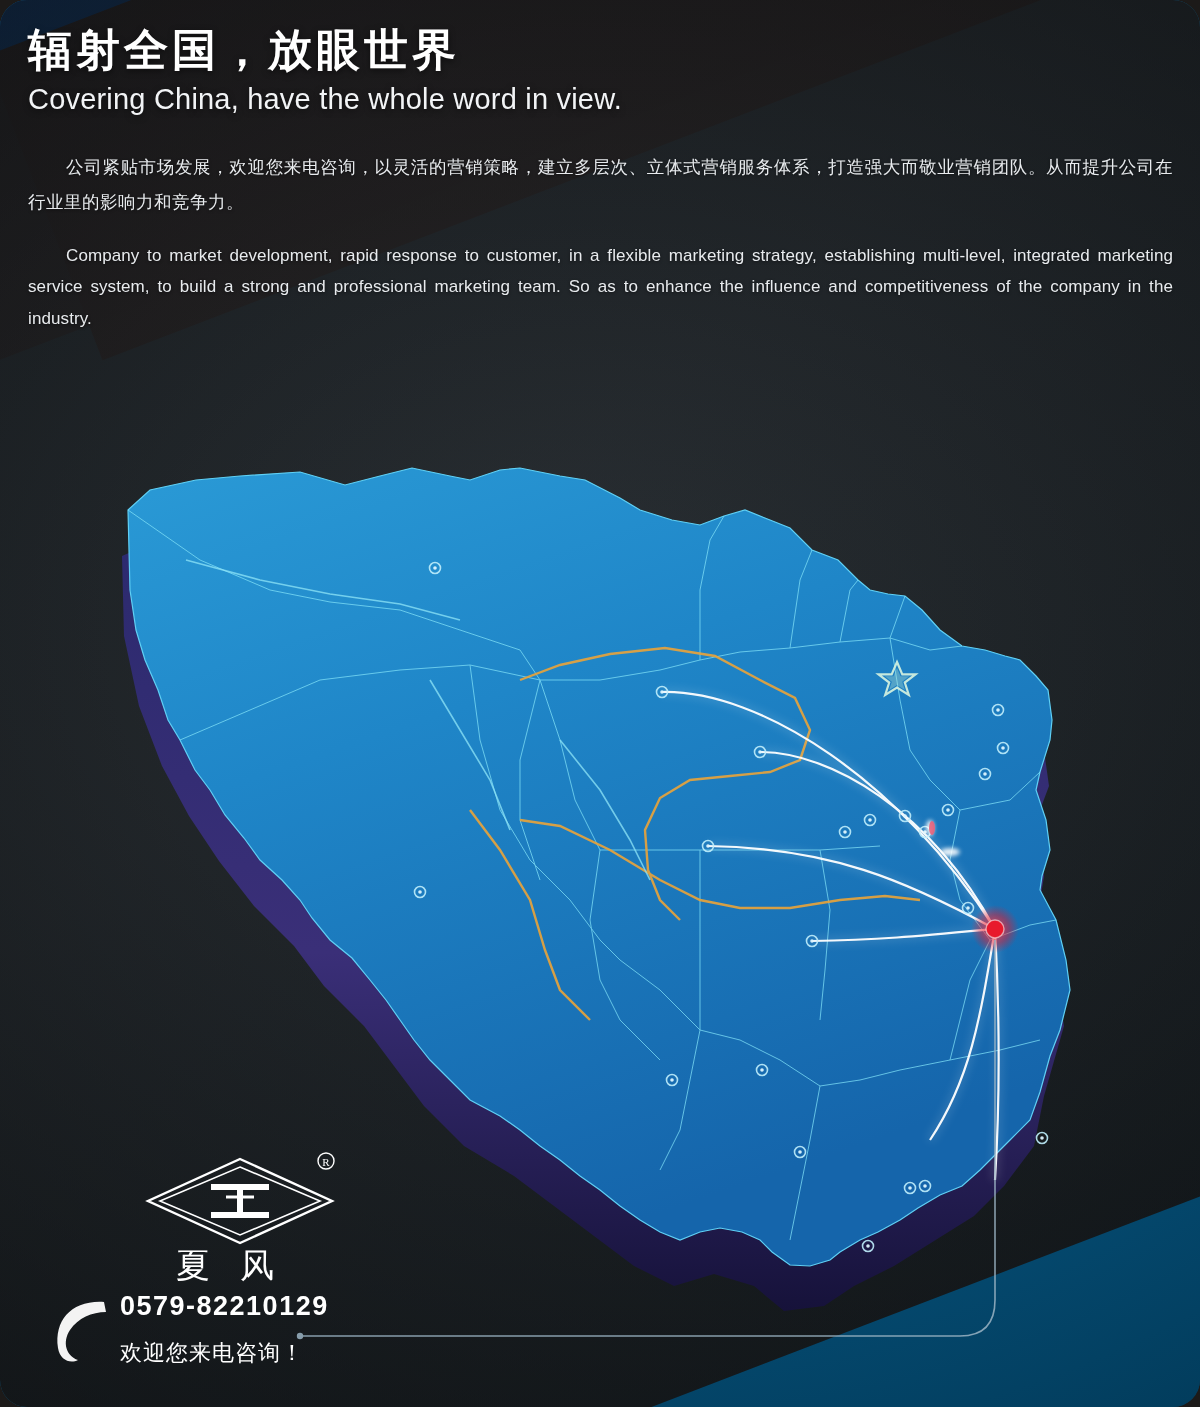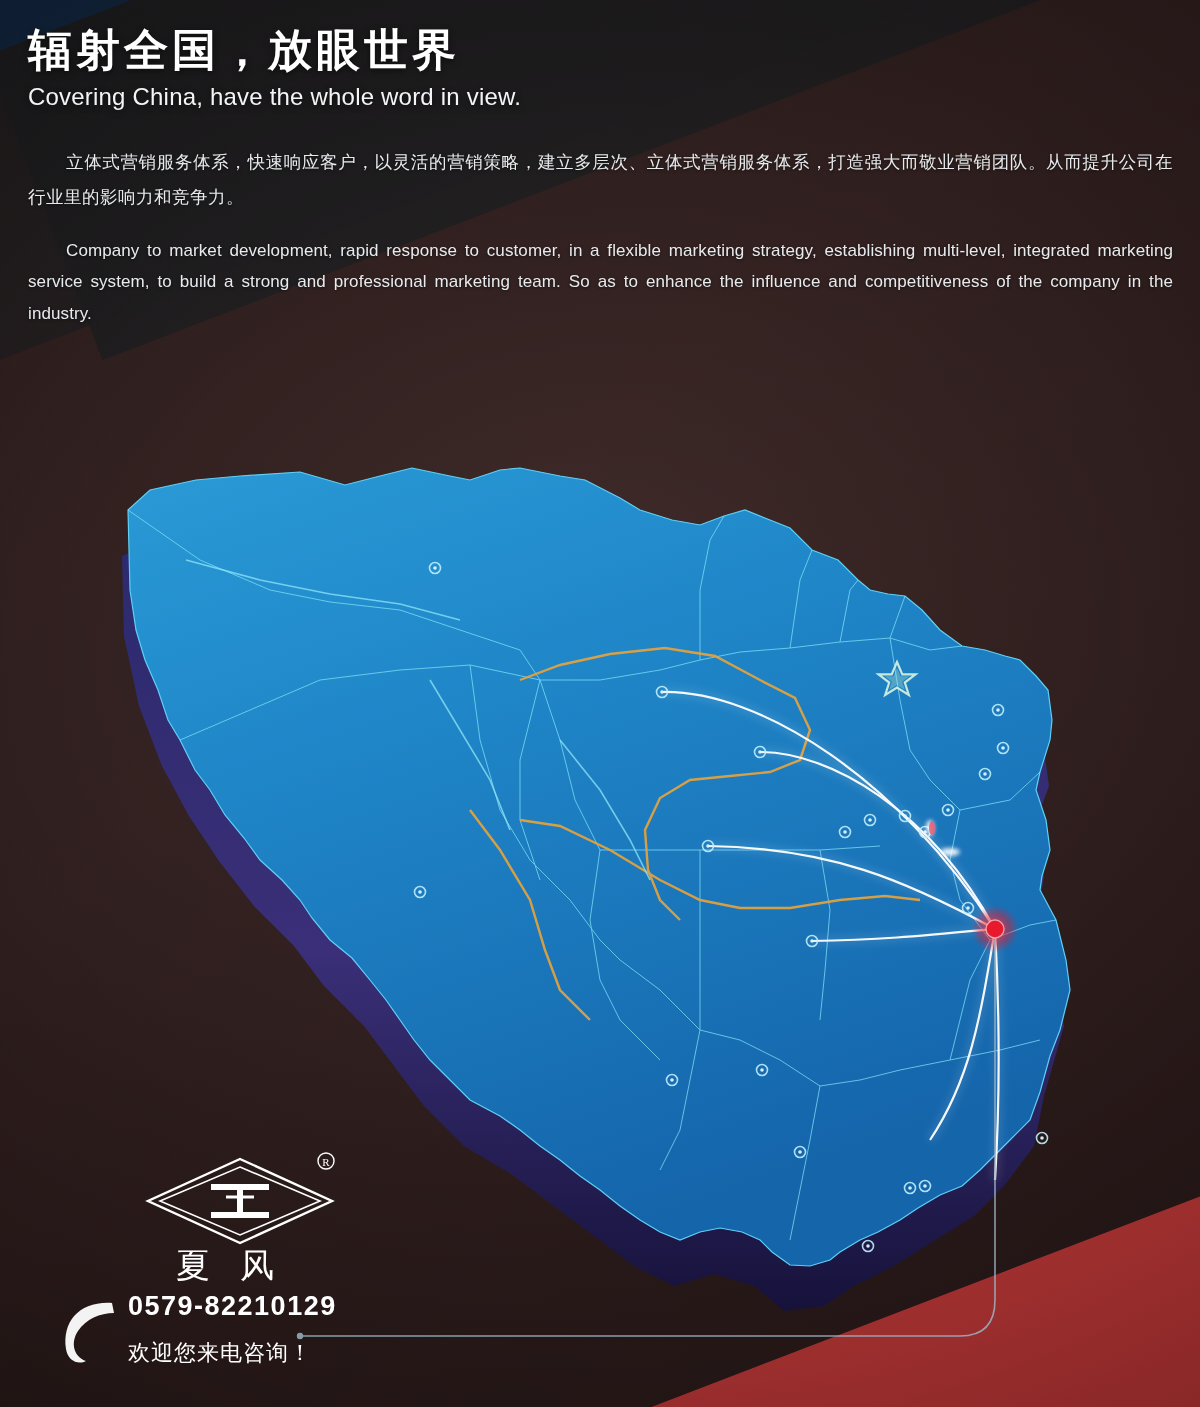--- a/index.html
+++ b/index.html
@@ -6,22 +6,23 @@
   html,body{margin:0;padding:0;}
   body{
     width:1200px;height:1407px;
     background:#1c1a19;
     font-family:"Liberation Sans","DejaVu Sans",sans-serif;
     overflow:hidden;
     position:relative;
   }
   .stage{
     position:absolute;inset:0;
-    background:#ef4444;
+    background:#0369a1;
     overflow:hidden;
+    border-radius:27px;
   }
   
   .band{
     position:absolute;
     pointer-events:none;
   }
   .band-a{
     left:-220px;top:-480px;width:1700px;height:900px;
     background:linear-gradient(180deg,#1b3a63 0%, #15314f 60%, #12283f 100%);
     transform:rotate(-21deg);
@@ -56,21 +57,21 @@
     color:#ffffff;
     font-size:44px;
     font-weight:700;
     letter-spacing:4px;
     margin:0 0 6px 0;
     line-height:1.2;
     text-shadow:0 2px 6px rgba(0,0,0,.55);
   }
   .title-en{
     color:#f2f4f6;
-    font-size:24px;
+    font-size:29px;
     font-weight:500;
     margin:0 0 34px 0;
     letter-spacing:.2px;
     text-shadow:0 2px 6px rgba(0,0,0,.5);
   }
   .para{
     color:#e8ebee;
     font-size:17.5px;
     line-height:2.0;
     margin:0 0 20px 0;
@@ -90,22 +91,22 @@
   .map-wrap{
     position:absolute;left:0;top:380px;width:1200px;height:1000px;z-index:4;
   }
   .map-wrap svg{display:block;}
 
   
   .logo-block{
     position:absolute;left:130px;top:1145px;width:220px;height:140px;z-index:7;
   }
   .contact{
-    position:absolute;left:56px;top:1290px;z-index:7;
-    display:flex;align-items:center;
+    position:absolute;left:48px;top:1290px;z-index:7;
+    display:flex;align-items:flex-start;
   }
   .contact-text{
     margin-left:8px;
   }
   .phone{
     color:#ffffff;font-size:27px;font-weight:700;letter-spacing:1.5px;line-height:1.25;
     font-family:"Liberation Sans","DejaVu Sans",sans-serif;
   }
   .phone-sub{
     color:#ffffff;font-size:22px;letter-spacing:1px;line-height:1.35;margin-top:14px;
@@ -116,21 +117,21 @@
 
 <div class="stage">
 
   <div class="band band-a"></div>
   <div class="band band-b"></div>
   <div class="band band-c"></div>
 
   <div class="header">
     <h1 class="title-cn">辐射全国，放眼世界</h1>
     <h2 class="title-en">Covering China, have the whole word in view.</h2>
-    <p class="para cn">立体式营销服务体系，快速响应客户，以灵活的营销策略，建立多层次、立体式营销服务体系，打造强大而敬业营销团队。从而提升公司在行业里的影响力和竞争力。</p>
+    <p class="para cn">公司紧贴市场发展，欢迎您来电咨询，以灵活的营销策略，建立多层次、立体式营销服务体系，打造强大而敬业营销团队。从而提升公司在行业里的影响力和竞争力。</p>
     <p class="para en">Company to market development, rapid response to customer, in a flexible marketing strategy, establishing multi-level, integrated marketing service system, to build a strong and professional marketing team. So as to enhance the influence and competitiveness of the company in the industry.</p>
   </div>
 
   <div class="map-wrap">
     <svg width="1200" height="1000" viewBox="0 0 1200 1000" xmlns="http://www.w3.org/2000/svg">
       <defs>
         <linearGradient id="landGrad" x1="0" y1="0" x2="0.4" y2="1">
           <stop offset="0%" stop-color="#2a9ad6"></stop>
           <stop offset="38%" stop-color="#1f86c8"></stop>
           <stop offset="100%" stop-color="#1565ab"></stop>

